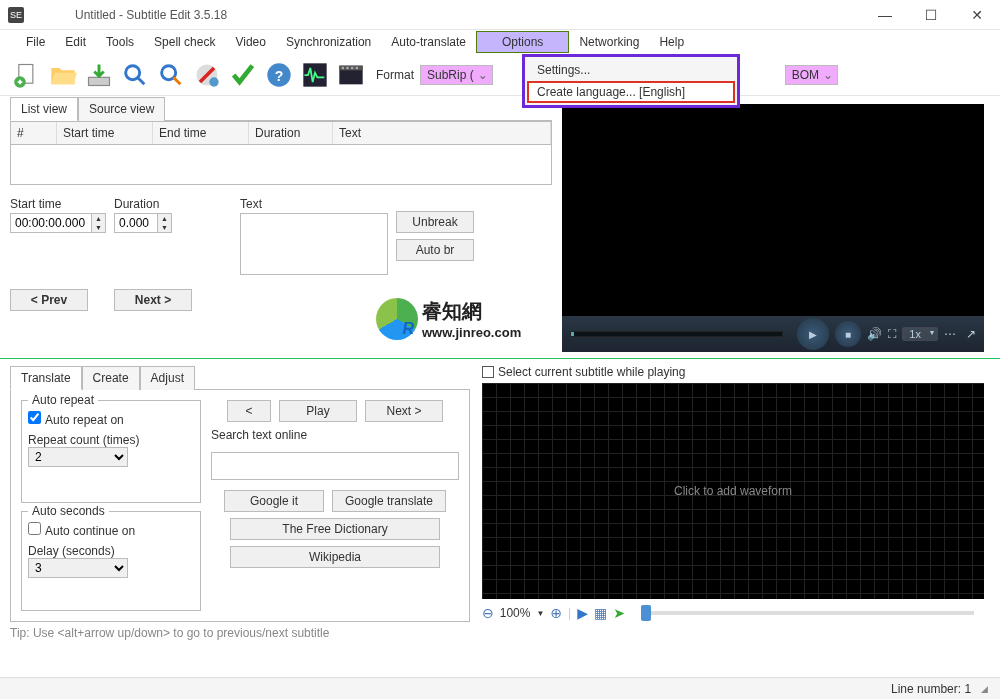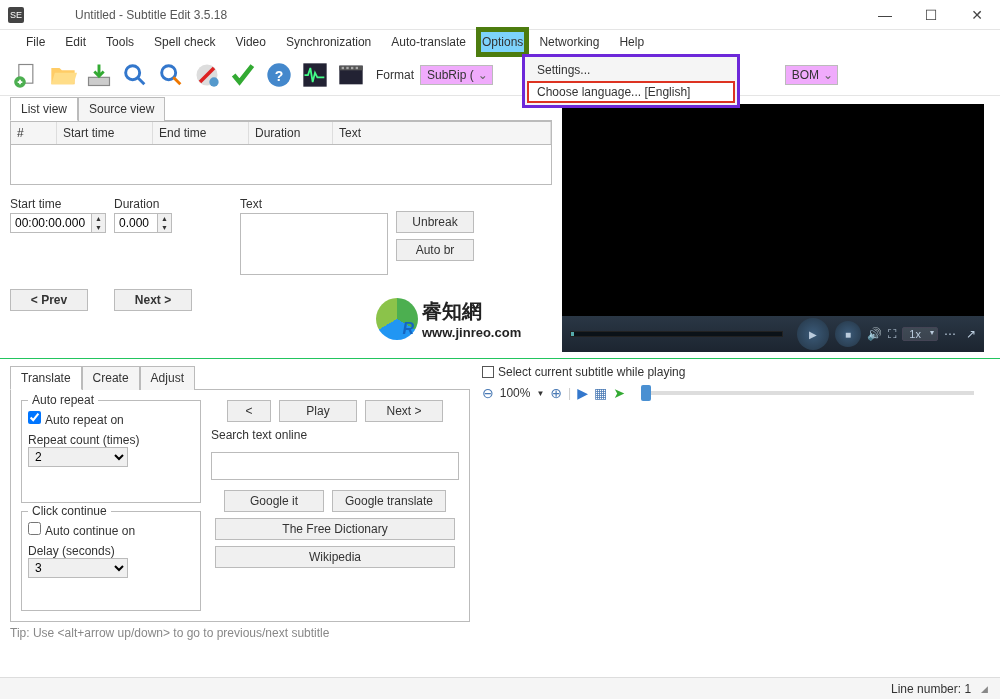--- a/index.html
+++ b/index.html
@@ -7,21 +7,21 @@
 
 
 .titlebar { height: 30px; display: flex; align-items: center; padding: 0 0 0 8px; border-bottom: 1px solid #e5e5e5; }
 .titlebar .icon { width: 16px; height: 16px; background: #444; color: #fff; font-size: 9px; text-align: center; line-height: 16px; border-radius: 2px; margin-right: 6px; }
 .titlebar .title { flex: 1; color: #555; margin-left: 45px; }
 .titlebar .ctl { width: 46px; height: 30px; text-align: center; line-height: 30px; color: #444; font-size: 14px; cursor: pointer; }
 
 
 .menubar { height: 24px; display: flex; align-items: center; padding: 0 16px; gap: 0; }
 .menubar .mitem { padding: 4px 10px; cursor: pointer; }
-.menubar .mitem.active { background: #7dd3fc; border: 5px solid #4d7c0f; padding: 3px 1px; }
+.menubar .mitem.active { background: #c4b5fd; border: 1px solid #4d7c0f; padding: 3px 25px; }
 
 
 .dropdown { position: absolute; left: 522px; top: 54px; width: 218px; background: #f5f5f5; border: 3px solid #6d28d9; z-index: 100; padding: 2px; }
 .dropdown .ditem { padding: 4px 10px; cursor: pointer; }
 .dropdown .ditem.highlight { border: 2px solid #d32; padding: 2px 8px; background: #fff; }
 
 
 .toolbar { height: 42px; display: flex; align-items: center; padding: 2px 10px; gap: 2px; border-bottom: 1px solid #e5e5e5; }
 .tbtn { width: 34px; height: 34px; display: flex; align-items: center; justify-content: center; cursor: pointer; border-radius: 2px; }
 .tbtn svg { width: 28px; height: 28px; }
@@ -81,21 +81,21 @@
 .group { border: 1px solid #bbb; padding: 6px; width: 180px; }
 .group.inner { position: relative; margin-top: 8px; }
 .group .gtitle { position: relative; top: -14px; background: #fff; padding: 0 4px; display: inline-block; }
 .chk { margin-right: 4px; }
 select.dd { width: 100px; border: 1px solid #bbb; background: #f0f0f0; padding: 1px 2px; }
 
 .playbtns { display: flex; flex-direction: column; gap: 6px; flex: 1; }
 .playrow { display: flex; gap: 8px; justify-content: center; }
 .searchbox { border: 1px solid #bbb; height: 28px; margin: 4px 0; }
 .searchbtns { display: flex; gap: 8px; justify-content: center; }
-.wide { width: 240px; }
+.wide { width: 210px; }
 
 .tip { color: #888; margin-top: 4px; }
 
 
 .wfchk { display: flex; align-items: center; gap: 4px; margin-bottom: 4px; }
 .wfchk .box { width: 12px; height: 12px; border: 1px solid #555; }
 .waveform { width: 100%; height: 216px; background: #000; background-image: linear-gradient(#222 1px, transparent 1px), linear-gradient(90deg, #222 1px, transparent 1px); background-size: 14px 14px; display: flex; align-items: center; justify-content: center; color: #888; }
 .wftools { display: flex; align-items: center; gap: 6px; margin-top: 6px; }
 .wficon { font-size: 14px; color: #4a7ab5; cursor: pointer; }
 .wfslider { flex: 1; height: 4px; background: #ddd; margin: 0 10px; position: relative; }
@@ -131,21 +131,21 @@
   <div class="mitem">Video</div>
   <div class="mitem">Synchronization</div>
   <div class="mitem">Auto-translate</div>
   <div class="mitem active">Options</div>
   <div class="mitem">Networking</div>
   <div class="mitem">Help</div>
 </div>
 
 <div class="dropdown">
   <div class="ditem">Settings...</div>
-  <div class="ditem highlight">Choose language... [English]</div>
+  <div class="ditem highlight">Create language... [English]</div>
 </div>
 
 <div class="toolbar">
   <div class="tbtn">
       <svg viewBox="0 0 24 24">
         <rect x="5" y="3" width="12" height="16" fill="#fff" stroke="#888"></rect>
         <circle cx="6" cy="18" r="5" fill="#4caf50"></circle>
         <path d="M4 18h4M6 16v4" stroke="#fff" stroke-width="1.5"></path>
       </svg>
     </div>
@@ -290,21 +290,21 @@
     </div>
     <div class="bcontent">
       <div style="display:flex;flex-direction:column">
         <div class="group" style="height:104px">
           <span class="gtitle">Auto repeat</span>
           <div style="margin-top:-10px"><input type="checkbox" class="chk" checked="" style=""><span>Auto repeat on</span></div>
           <div style="margin-top:6px">Repeat count (times)</div>
           <select class="dd"><option>2</option></select>
         </div>
         <div class="group inner" style="height:100px">
-          <span class="gtitle">Click continue</span>
+          <span class="gtitle">Auto seconds</span>
           <div style="margin-top:-10px"><input type="checkbox" class="chk" style=""><span>Auto continue on</span></div>
           <div style="margin-top:6px">Delay (seconds)</div>
           <select class="dd"><option>3</option></select>
         </div>
       </div>
       <div class="playbtns">
         <div class="playrow">
           <div class="btn" style="min-width:44px">&lt;</div>
           <div class="btn">Play</div>
           <div class="btn">Next &gt;</div>
@@ -318,20 +318,23 @@
         <div class="btn wide" style="align-self:center">The Free Dictionary</div>
         <div class="btn wide" style="align-self:center">Wikipedia</div>
       </div>
     </div>
     <div class="tip">Tip: Use &lt;alt+arrow up/down&gt; to go to previous/next subtitle</div>
   </div>
   <div class="bright">
     <div class="wfchk">
       <div class="box"></div>
       <span>Select current subtitle while playing</span>
+    </div>
+    <div class="waveform">
+      <span>Click to add waveform</span>
     </div>
     <div class="wftools">
       <span class="wficon">⊖</span>
       <span>100%</span>
       <span style="font-size:8px">▼</span>
       <span class="wficon">⊕</span>
       <span style="color:#ccc">|</span>
       <span class="wficon" style="color:#37c">▶</span>
       <span class="wficon">▦</span>
       <span class="wficon" style="color:#3a3">➤</span>

